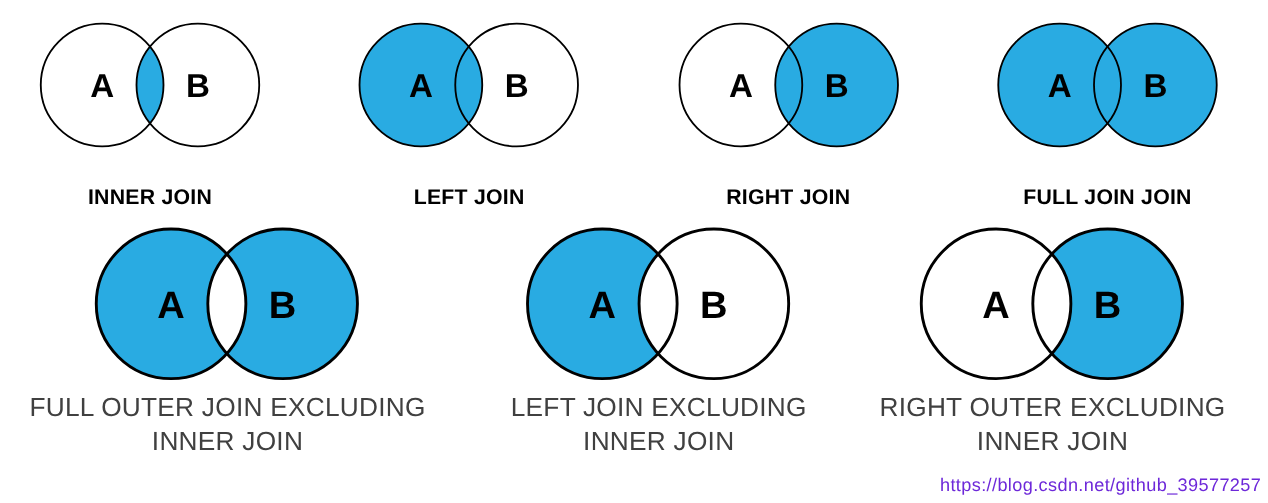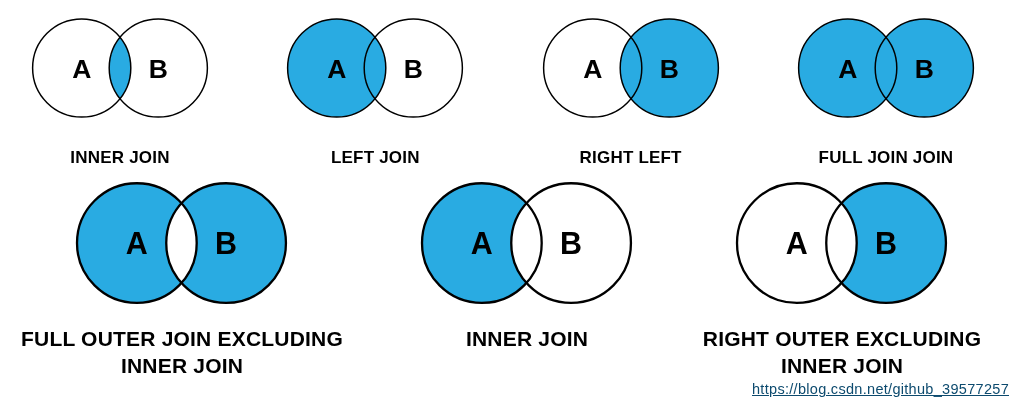--- a/index.html
+++ b/index.html
@@ -13,26 +13,26 @@
   .row2{justify-content:center;padding-top:10px;}
   .cell{display:flex;flex-direction:column;align-items:center;}
   .row2 .cell:nth-child(1){width:350px;}
   .row2 .cell:nth-child(2){width:300px;margin-left:20px;}
   .row2 .cell:nth-child(3){width:330px;}
   .title-sm{
     margin-top:26px;font-weight:bold;font-size:17px;color:#000;
     letter-spacing:.2px;text-align:center;white-space:nowrap;
   }
   .title-lg{
-    margin-top:18px;font-weight:bold;font-size:21px;color:#000000;
+    margin-top:6px;font-weight:normal;font-size:21px;color:#404040;
     letter-spacing:.2px;text-align:center;line-height:1.28;white-space:nowrap;
   }
   .watermark{
     position:absolute;right:5px;bottom:5px;z-index:0;
-    font-size:14.5px;color:#0c4a6e;letter-spacing:.3px;white-space:nowrap;text-decoration:underline;
+    font-size:14.5px;color:#6d28d9;letter-spacing:.3px;white-space:nowrap;
   }
 </style>
 </head>
 <body>
 
 <div id="venn-grid">
     <div class="row row1">
       <div class="cell">
         <svg width="216" viewBox="0 0 220 110">
           <defs>
@@ -80,21 +80,21 @@
           </defs>
           <circle cx="71" cy="55" r="50" fill="#ffffff"></circle>
           <circle cx="149" cy="55" r="50" fill="#29abe2"></circle>
           <circle cx="149" cy="55" r="50" fill="#29abe2" clip-path="url(#clip-0-2)"></circle>
           <circle cx="71" cy="55" r="50" fill="none" stroke="#000000" stroke-width="1.5"></circle>
           <circle cx="149" cy="55" r="50" fill="none" stroke="#000000" stroke-width="1.5"></circle>
           <text x="71" y="64.72" text-anchor="middle" font-size="27" font-weight="bold" fill="#000000">A</text>
           <text x="149" y="64.72" text-anchor="middle" font-size="27" font-weight="bold" fill="#000000">B</text>
         </svg>
         <div class="title-sm">
-          <div>RIGHT LEFT</div>
+          <div>RIGHT JOIN</div>
         </div>
       </div>
       <div class="cell">
         <svg width="216" viewBox="0 0 220 110">
           <defs>
             <clipPath id="clip-0-3">
               <circle cx="71" cy="55" r="50"></circle>
             </clipPath>
           </defs>
           <circle cx="71" cy="55" r="50" fill="#29abe2"></circle>
@@ -140,20 +140,21 @@
           </defs>
           <circle cx="77" cy="62" r="57" fill="#29abe2"></circle>
           <circle cx="162" cy="62" r="57" fill="#ffffff"></circle>
           <circle cx="162" cy="62" r="57" fill="#ffffff" clip-path="url(#clip-1-1)"></circle>
           <circle cx="77" cy="62" r="57" fill="none" stroke="#000000" stroke-width="2.2"></circle>
           <circle cx="162" cy="62" r="57" fill="none" stroke="#000000" stroke-width="2.2"></circle>
           <text x="77" y="72.44" text-anchor="middle" font-size="29" font-weight="bold" fill="#000000">A</text>
           <text x="162" y="72.44" text-anchor="middle" font-size="29" font-weight="bold" fill="#000000">B</text>
         </svg>
         <div class="title-lg">
+          <div>LEFT JOIN EXCLUDING</div>
           <div>INNER JOIN</div>
         </div>
       </div>
       <div class="cell">
         <svg width="252" viewBox="0 0 240 124">
           <defs>
             <clipPath id="clip-1-2">
               <circle cx="77" cy="62" r="57"></circle>
             </clipPath>
           </defs>

